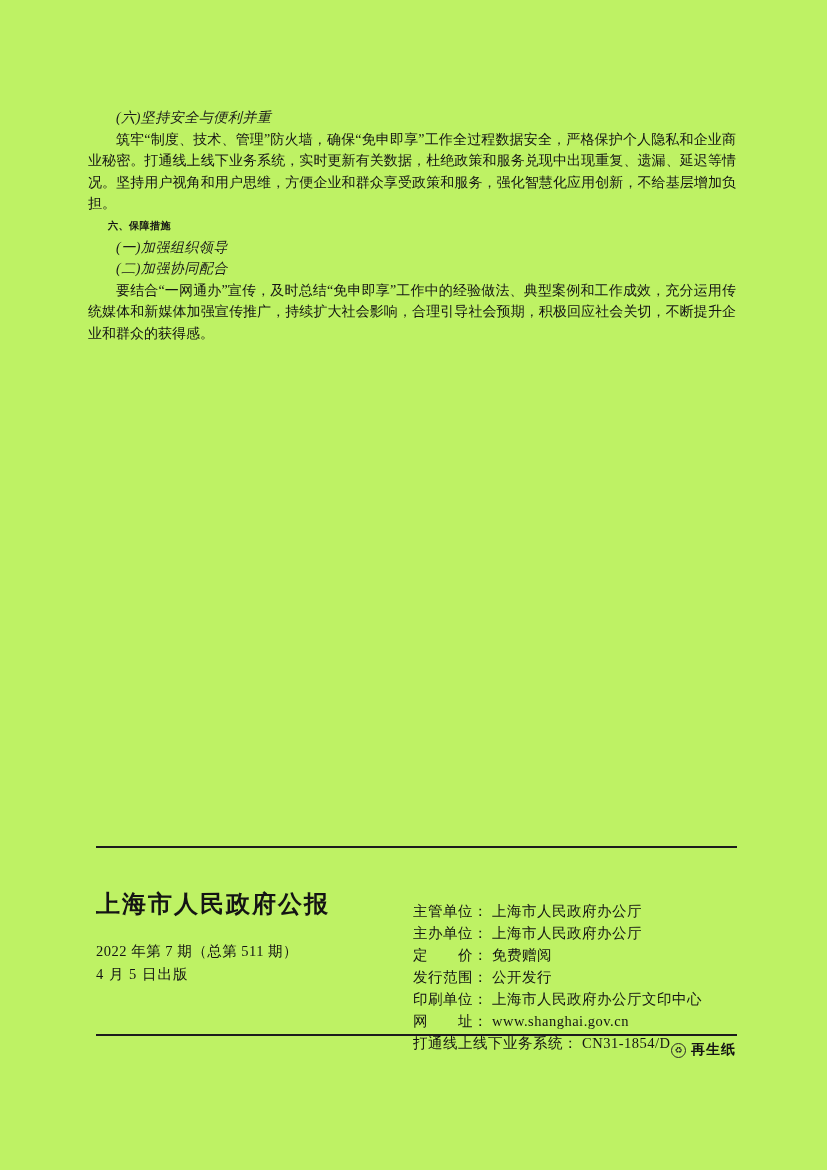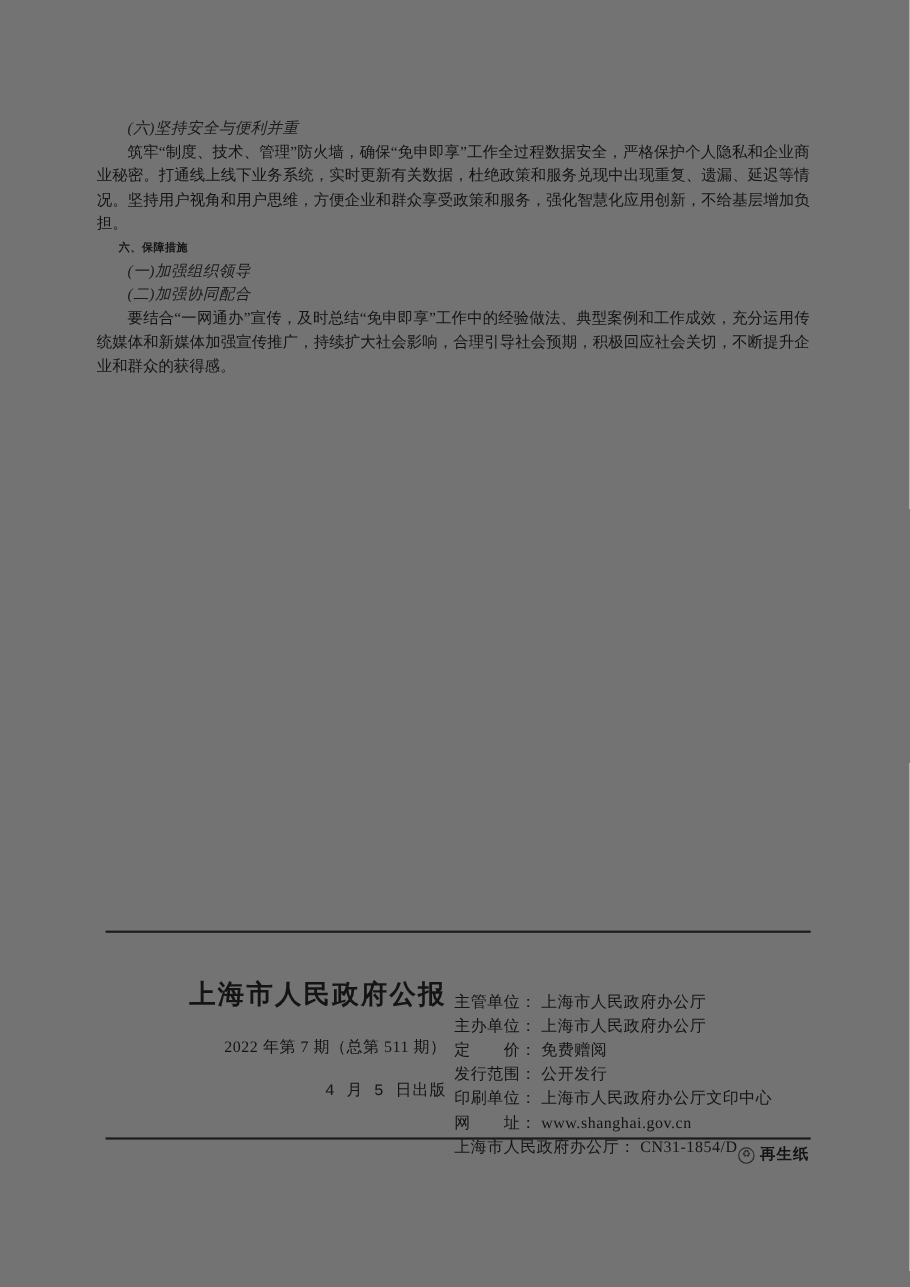--- a/index.html
+++ b/index.html
@@ -1,21 +1,21 @@
 <!DOCTYPE html>
 <html><head>
 <meta charset="utf-8">
 <style>
   * { margin: 0; padding: 0; box-sizing: border-box; }
   html, body { background: #ffffff; }
   .page {
     position: relative;
     width: 827px;
     height: 1170px;
-    background: #737373;
+    background: #bef264;
     overflow: hidden;
     font-family: "Liberation Serif", "DejaVu Serif", serif;
     color: #141414;
   }
   
   .body-text {
     position: absolute;
     left: 88px;
     top: 107px;
     width: 648px;
@@ -44,39 +44,38 @@
     height: 2px;
     background: #1c1c1c;
   }
   .rule-top { top: 846px; }
   .rule-bottom { top: 1034px; }
   .colophon-left {
     position: absolute;
     left: 96px;
     top: 888px;
     width: 310px;
-    text-align: right;
+    text-align: left;
   }
   .gazette-title {
     font-size: 24px;
     font-weight: 700;
     letter-spacing: 2px;
     font-family: "Liberation Serif", "DejaVu Serif", serif;
     white-space: nowrap;
   }
   .gazette-issue {
     margin-top: 22px;
     font-size: 14.5px;
     letter-spacing: 0.5px;
   }
   .gazette-date {
-    margin-top: 20px;
+    margin-top: 4px;
     font-size: 14.5px;
     letter-spacing: 1px;
-    font-family: Liberation Mono, monospace;
   }
   .colophon-right {
     position: absolute;
     left: 413px;
     top: 900px;
     width: 330px;
     font-size: 14.5px;
     line-height: 22px;
   }
   .info-row { white-space: nowrap; }
@@ -146,21 +145,21 @@
     <div class="info-row">
       <span class="info-label">发行范围：</span><span class="info-value">公开发行</span>
     </div>
     <div class="info-row">
       <span class="info-label">印刷单位：</span><span class="info-value">上海市人民政府办公厅文印中心</span>
     </div>
     <div class="info-row">
       <span class="info-label">网　　址：</span><span class="info-value">www.shanghai.gov.cn</span>
     </div>
     <div class="info-row">
-      <span class="info-label">上海市人民政府办公厅：</span><span class="info-value">CN31-1854/D</span>
+      <span class="info-label">打通线上线下业务系统：</span><span class="info-value">CN31-1854/D</span>
     </div>
   </section>
 
   <div class="rule rule-bottom"></div>
 
   <div class="recycled">
     <span class="recycle-icon">♻</span>
     <span class="recycle-text">再生纸</span>
   </div>
 

